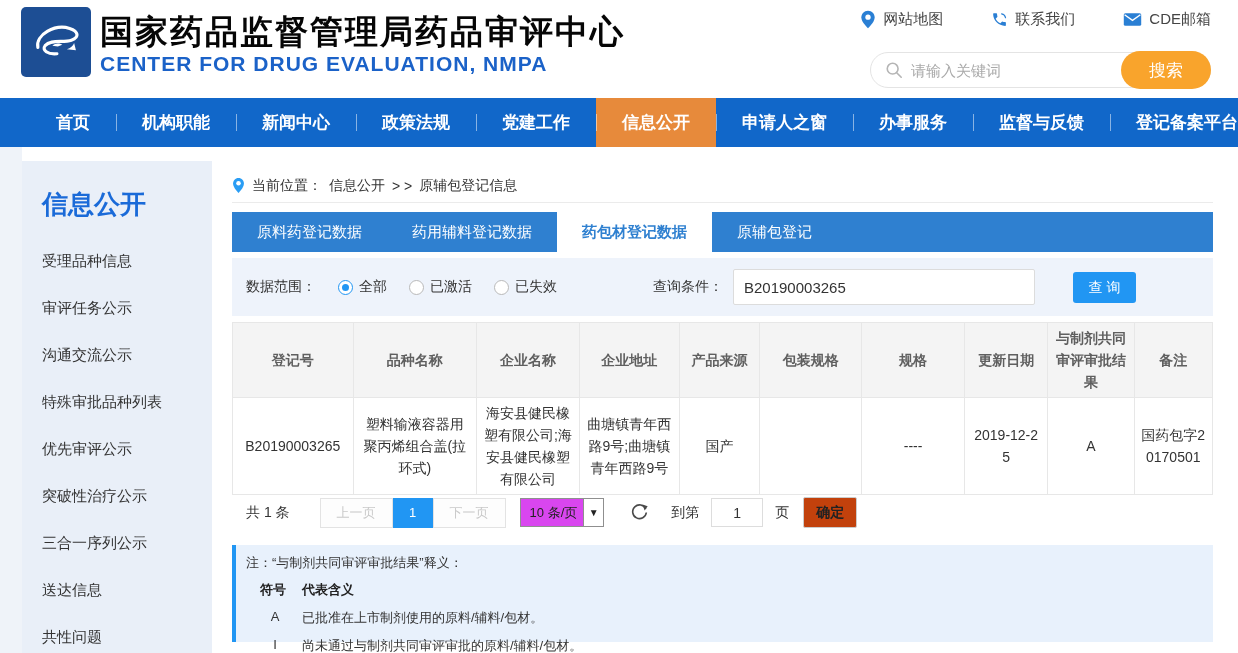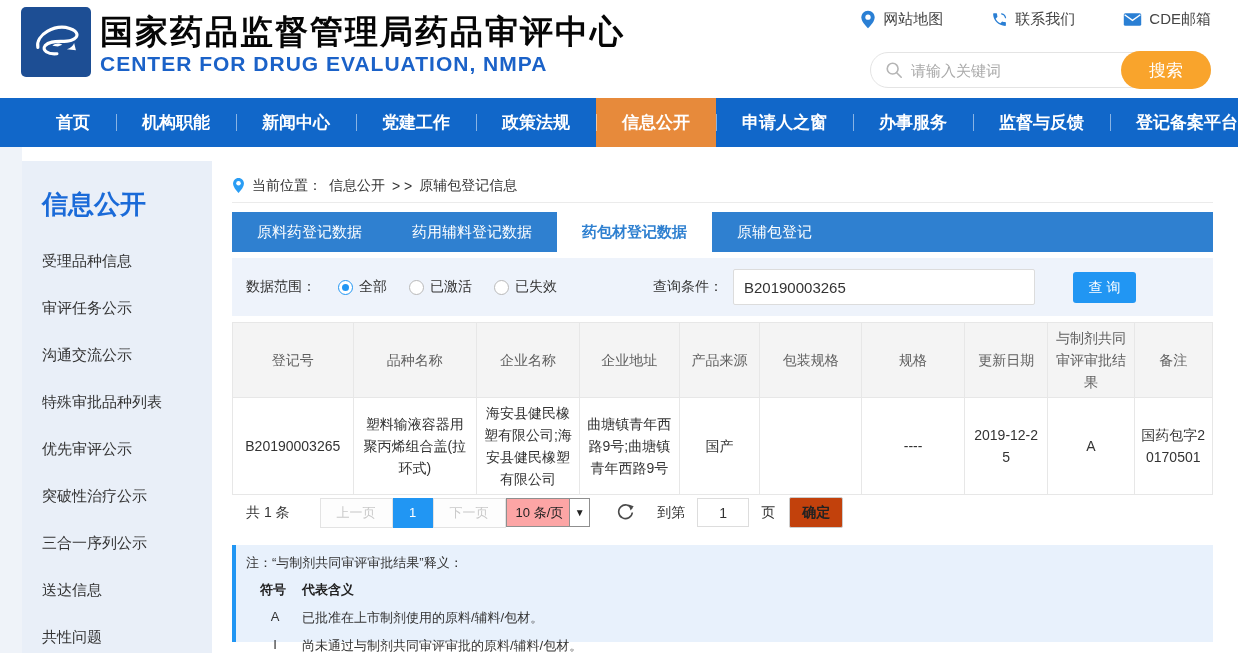--- a/index.html
+++ b/index.html
@@ -52,30 +52,30 @@
   .radio { width:15px; height:15px; border-radius:50%; border:1px solid #b9b9b9; background:#fff; position:relative; }
   .radio.checked { border:1px solid #2196f3; }
   .radio.checked::after { content:''; position:absolute; left:3px; top:3px; width:7px; height:7px; border-radius:50%; background:#2196f3; }
   .query-label { margin-left:96px; color:#333; }
   .query-input { margin-left:10px; width:302px; height:36px; border:1px solid #dcdcdc; border-radius:2px; background:#fff; padding:0 10px; font-size:15px; color:#333; outline:none; font-family:inherit; }
   .query-btn { position:absolute; right:77px; top:14px; width:63px; height:31px; border:none; border-radius:3px; background:#2196f3; color:#fff; font-size:14px; cursor:pointer; font-family:inherit; }
 
   
   .data-table { position:absolute; top:175px; left:0; width:100%; border-collapse:collapse; table-layout:fixed; }
   .data-table th, .data-table td { border:1px solid #e7e7e7; text-align:center; vertical-align:middle; word-break:break-all; padding:4px 6px; }
-  .data-table th { height:72px; background:#f4f4f4; color:#5f5f5f; font-size:14px; font-weight:normal; line-height:22px; }
+  .data-table th { height:72px; background:#f4f4f4; color:#5f5f5f; font-size:14px; font-weight:bold; line-height:22px; }
   .data-table td { height:94px; background:#fff; color:#333; font-size:14px; line-height:22px; }
 
   
   .pagination { position:absolute; top:350px; left:0; width:100%; height:31px; display:flex; align-items:center; font-size:13px; color:#333; }
   .pg-total { margin-left:14px; font-size:14px; }
   .pg-group { display:flex; margin-left:30px; }
   .pg-btn { height:30px; display:flex; align-items:center; justify-content:center; border:1px solid #e3e3e3; background:#fdfdfd; color:#c9c9c9; padding:0 16px; cursor:pointer; font-size:13px; }
   .pg-page { width:40px; padding:0; background:#2196f3; border-color:#2196f3; color:#fff; }
-  .pg-size { display:flex; align-items:center; height:29px; border:1px solid #8f8f8f; background:#fca5a5; cursor:pointer; }
+  .pg-size { display:flex; align-items:center; margin-left:14px; height:29px; border:1px solid #8f8f8f; background:#d946ef; cursor:pointer; }
   .pg-size .txt { padding:0 6px 0 9px; font-size:13px; color:#222; }
   .pg-size .arrowbox { width:20px; height:27px; border-left:1px solid #8f8f8f; background:#fff; display:flex; align-items:center; justify-content:center; font-size:10px; color:#222; }
   .pg-refresh { margin-left:26px; cursor:pointer; display:flex; }
   .pg-goto-label { margin-left:22px; font-size:14px; }
   .pg-goto-input { margin-left:12px; width:52px; height:29px; border:1px solid #ddd; text-align:center; font-size:14px; color:#333; outline:none; font-family:inherit; background:#fff; }
   .pg-goto-suffix { margin-left:12px; font-size:14px; }
   .pg-confirm { margin-left:14px; height:31px; padding:0 12px; border:1px solid #ccc; background:#c2410c; font-size:14px; font-weight:bold; color:#222; cursor:pointer; border-radius:2px; font-family:inherit; }
 
   
   .notebox { position:absolute; top:398px; left:0; width:100%; height:97px; background:#e8f1fc; border-left:4px solid #2196f3; padding-top:9px; }
@@ -135,22 +135,22 @@
       </span>
       <input class="search-input" type="text" placeholder="请输入关键词" style="">
       <button class="search-btn">搜索</button>
     </div>
   </div>
 
   <div class="navbar">
     <div class="nav-item">首页</div>
     <div class="nav-item">机构职能</div>
     <div class="nav-item">新闻中心</div>
+    <div class="nav-item">政策法规</div>
     <div class="nav-item">党建工作</div>
-    <div class="nav-item">政策法规</div>
     <div class="nav-item active">信息公开</div>
     <div class="nav-item">申请人之窗</div>
     <div class="nav-item">办事服务</div>
     <div class="nav-item">监督与反馈</div>
     <div class="nav-item">登记备案平台</div>
   </div>
 
   <div class="main">
     <div class="left-strip"></div>
 

